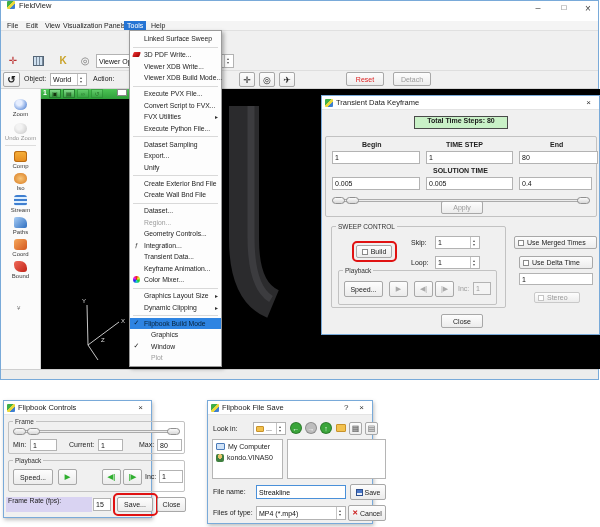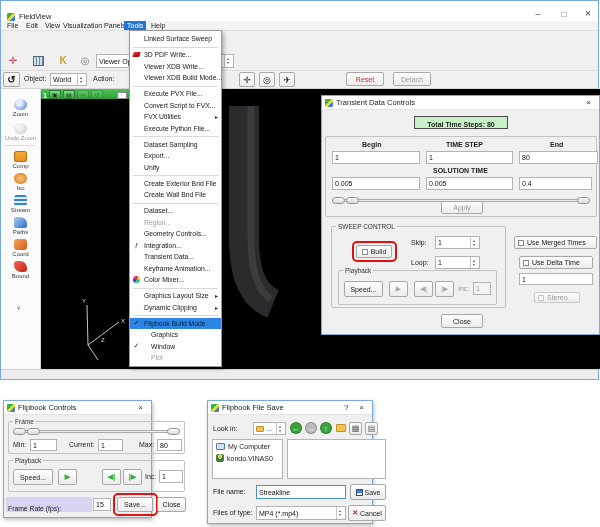--- a/index.html
+++ b/index.html
@@ -1,19 +1,19 @@
 <!DOCTYPE html>
 <html><head>
 <meta charset="utf-8">
 <style>
   * { margin:0; padding:0; box-sizing:border-box; }
   html,body { width:600px; height:527px; background:#fff; overflow:hidden; position:relative;
               font-family:"Liberation Sans", sans-serif; color:#1a1a1a; }
   .abs { position:absolute; }
-  .f   { display:flex; align-items:flex-end; }
+  .f   { display:flex; align-items:flex-start; }
   .btn { background:linear-gradient(#fdfdfd,#ececec); border:1px solid #a8a8a8; border-radius:2px;
          font-size:7px; display:flex; align-items:center; justify-content:center; color:#222; }
   .btn.dis { color:#9b9b9b; }
   .fld { background:#fff; border:1px solid #b3b3b3; font-size:7px; display:flex; align-items:center;
          padding:0 2px; color:#111; overflow:hidden; white-space:nowrap; }
   input.fld { font-family:"Liberation Sans",sans-serif; }
   .grp { border:1px solid #c2c2c2; border-radius:2px; position:absolute; }
   .legend { position:absolute; top:-4px; left:4px; background:#f0f0f0; padding:0 2px; font-size:6.5px; color:#333; white-space:nowrap; }
   .lbl { font-size:7px; color:#222; white-space:nowrap; }
   .ud { width:7px; align-self:stretch; border-left:1px solid #c4c4c4; display:flex; flex-direction:column;
@@ -256,21 +256,21 @@
     <span>Window</span>
     </div>
   <div class="mi ind dim">
       <span>Plot</span>
     </div>
 </div>
 
 <div class="dlg" id="transient" style="left:321px;top:95px;width:279px;height:240px;z-index:5;">
   <div class="dlgtitle">
     <span class="appico"></span>
-    <span>Transient Data Controls</span>
+    <span>Transient Data Keyframe</span>
     <span class="xbtn" style="margin-right:4px;">×</span>
   </div>
 
   <div class="abs f" style="left:92px;top:20px;width:94px;height:13px;background:#c9f1c7;border:1px solid #4a4a4a;justify-content:center;font-size:7px;font-weight:bold;">Total Time Steps: 80</div>
 
   <div class="grp" style="left:3px;top:40px;width:272px;height:81px;">
     <span class="abs lbl" style="left:36px;top:4px;font-weight:bold;">Begin</span>
     <span class="abs lbl" style="left:120px;top:4px;font-weight:bold;">TIME STEP</span>
     <span class="abs lbl" style="left:224px;top:4px;font-weight:bold;">End</span>
     <input class="abs fld" style="left: 6px; top: 14px; width: 88px; height: 13px;" value="1">

